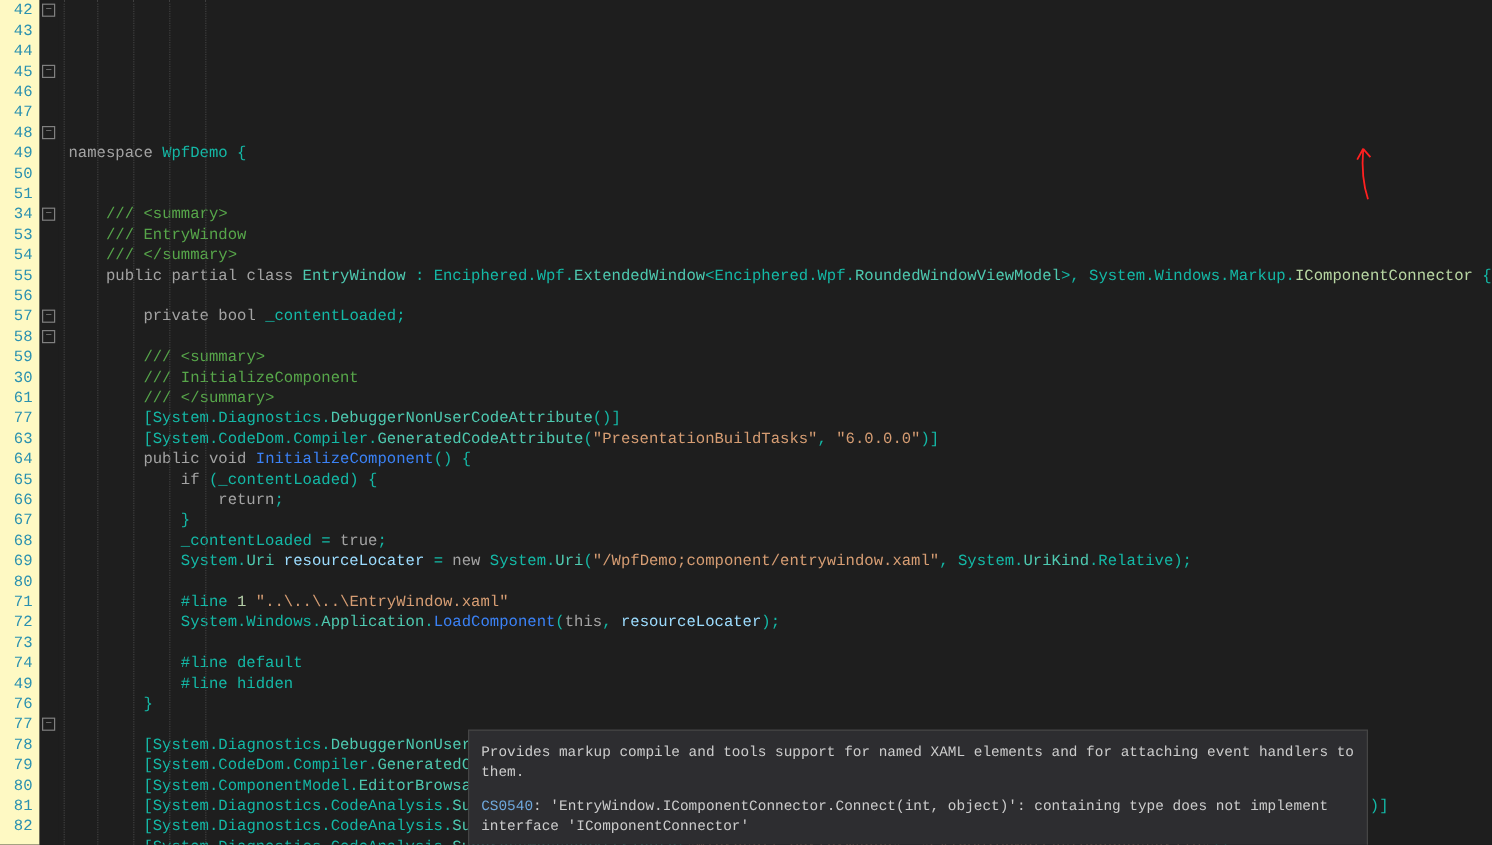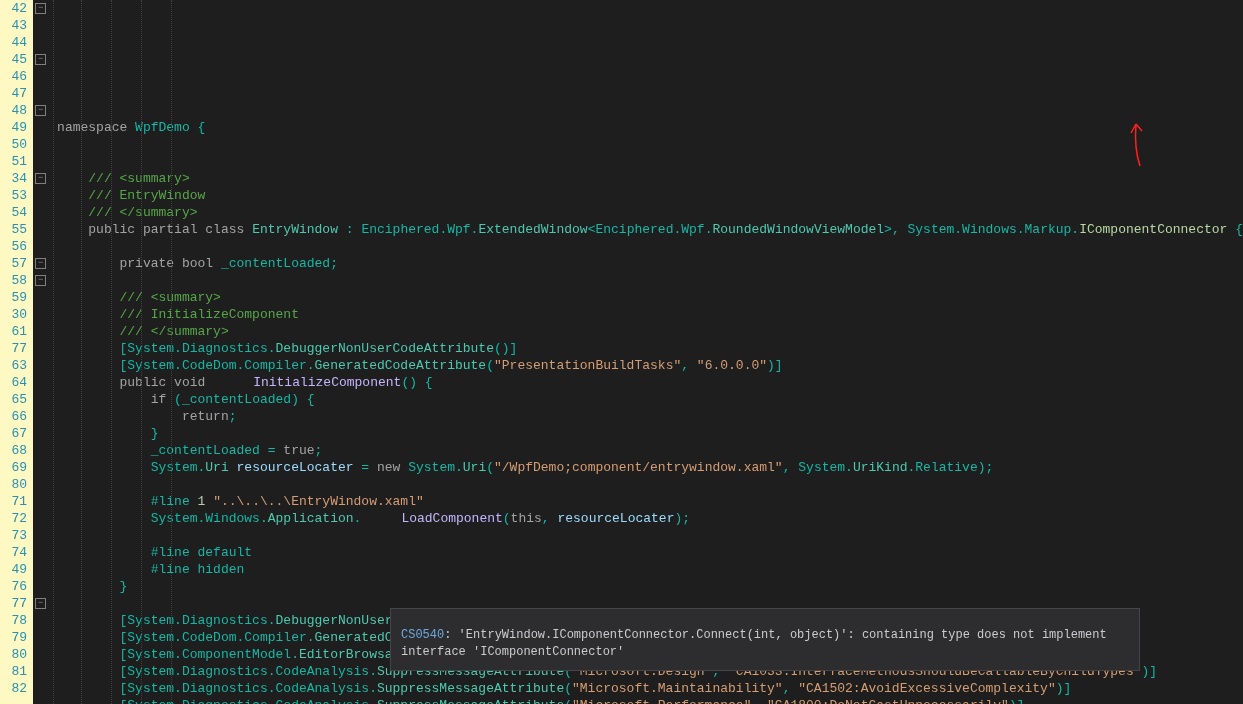--- a/index.html
+++ b/index.html
@@ -59,21 +59,21 @@
   border-left: 1px dotted #404040;
 }
 .g1 { left: 4px; }
 .g2 { left: 32px; }
 .g3 { left: 62px; }
 .g4 { left: 92px; }
 .g5 { left: 122px; }
 .kw { color: #a3a3a3; text-align: right; }
 .type { color: #4ec9b0; }
 .iface { color: #b8d7a3; }
-.method { color: #c4b5fd; margin-left: 40px; }
+.method { color: #3b82f6; }
 .str { color: #d69d73; }
 .cmt { color: #57a64a; }
 .nm { color: #b5cea8; }
 .param { color: #9cdcfe; }
 .pln { color: #14b8a6; }
 .tooltip {
   position: absolute;
   left: 390px;
   top: 608px;
   width: 750px;
@@ -164,16 +164,17 @@
     <div class="guide g5"></div>
   <div class="line-row"><span class="kw">namespace</span> <span class="pln">WpfDemo {</span></div><div class="line-row"></div><div class="line-row"></div><div class="line-row">    <span class="cmt">/// &lt;summary&gt;</span></div><div class="line-row">    <span class="cmt">/// EntryWindow</span></div><div class="line-row">    <span class="cmt">/// &lt;/summary&gt;</span></div><div class="line-row">    <span class="kw">public partial class</span> <span class="type">EntryWindow</span><span class="pln"> : </span><span class="pln">Enciphered.Wpf.</span><span class="type">ExtendedWindow</span><span class="pln">&lt;</span><span class="pln">Enciphered.Wpf.</span><span class="type">RoundedWindowViewModel</span><span class="pln">&gt;, System.Windows.Markup.</span><span class="iface">IComponentConnector</span><span class="pln"> {</span></div><div class="line-row"></div><div class="line-row">        <span class="kw">private bool</span> <span class="pln">_contentLoaded;</span></div><div class="line-row"></div><div class="line-row">        <span class="cmt">/// &lt;summary&gt;</span></div><div class="line-row">        <span class="cmt">/// InitializeComponent</span></div><div class="line-row">        <span class="cmt">/// &lt;/summary&gt;</span></div><div class="line-row">        <span class="pln">[System.Diagnostics.</span><span class="type">DebuggerNonUserCodeAttribute</span><span class="pln">()]</span></div><div class="line-row">        <span class="pln">[System.CodeDom.Compiler.</span><span class="type">GeneratedCodeAttribute</span><span class="pln">(</span><span class="str">"PresentationBuildTasks"</span><span class="pln">, </span><span class="str">"6.0.0.0"</span><span class="pln">)]</span></div><div class="line-row">        <span class="kw">public void</span> <span class="method">InitializeComponent</span><span class="pln">() {</span></div><div class="line-row">            <span class="kw">if</span><span class="pln"> (_contentLoaded) {</span></div><div class="line-row">                <span class="kw">return</span><span class="pln">;</span></div><div class="line-row">            <span class="pln">}</span></div><div class="line-row">            <span class="pln">_contentLoaded = </span><span class="kw">true</span><span class="pln">;</span></div><div class="line-row">            <span class="pln">System.</span><span class="type">Uri</span> <span class="param">resourceLocater</span><span class="pln"> = </span><span class="kw">new</span> <span class="pln">System.</span><span class="type">Uri</span><span class="pln">(</span><span class="str">"/WpfDemo;component/entrywindow.xaml"</span><span class="pln">, System.</span><span class="type">UriKind</span><span class="pln">.Relative);</span></div><div class="line-row"></div><div class="line-row">            <span class="pln">#line </span><span class="nm">1</span> <span class="str">"..\..\..\EntryWindow.xaml"</span></div><div class="line-row">            <span class="pln">System.Windows.</span><span class="type">Application</span><span class="pln">.</span><span class="method">LoadComponent</span><span class="pln">(</span><span class="kw">this</span><span class="pln">, </span><span class="param">resourceLocater</span><span class="pln">);</span></div><div class="line-row"></div><div class="line-row">            <span class="pln">#line default</span></div><div class="line-row">            <span class="pln">#line hidden</span></div><div class="line-row">        <span class="pln">}</span></div><div class="line-row"></div><div class="line-row">        <span class="pln">[System.Diagnostics.</span><span class="type">DebuggerNonUserCodeAttribute</span><span class="pln">()]</span></div><div class="line-row">        <span class="pln">[System.CodeDom.Compiler.</span><span class="type">GeneratedCodeAttribute</span><span class="pln">(</span><span class="str">"PresentationBuildTasks"</span><span class="pln">, </span><span class="str">"6.0.0.0"</span><span class="pln">)]</span></div><div class="line-row">        <span class="pln">[System.ComponentModel.</span><span class="type">EditorBrowsableAttribute</span><span class="pln">(System.ComponentModel.</span><span class="type">EditorBrowsableState</span><span class="pln">.Never)]</span></div><div class="line-row">        <span class="pln">[System.Diagnostics.CodeAnalysis.</span><span class="type">SuppressMessageAttribute</span><span class="pln">(</span><span class="str">"Microsoft.Design"</span><span class="pln">, </span><span class="str">"CA1033:InterfaceMethodsShouldBeCallableByChildTypes"</span><span class="pln">)]</span></div><div class="line-row">        <span class="pln">[System.Diagnostics.CodeAnalysis.</span><span class="type">SuppressMessageAttribute</span><span class="pln">(</span><span class="str">"Microsoft.Maintainability"</span><span class="pln">, </span><span class="str">"CA1502:AvoidExcessiveComplexity"</span><span class="pln">)]</span></div><div class="line-row">        <span class="pln">[System.Diagnostics.CodeAnalysis.</span><span class="type">SuppressMessageAttribute</span><span class="pln">(</span><span class="str">"Microsoft.Performance"</span><span class="pln">, </span><span class="str">"CA1800:DoNotCastUnnecessarily"</span><span class="pln">)]</span></div></div>
 </div>
 
 <svg class="arrow" viewBox="0 0 30 50">
   <path d="M 18 48 Q 12 30 14 6" stroke="#ff2020" stroke-width="1.5" fill="none"></path>
   <path d="M 14 6 L 9 15 M 14 6 L 20 13" stroke="#ff2020" stroke-width="1.5" fill="none"></path>
 </svg>
 
 <div class="tooltip">
+  <div style="margin-top:2px;">Provides markup compile and tools support for named XAML elements and for attaching event handlers to them.</div>
   <div style="margin-top:10px;">
     <span class="tt-err">CS0540</span><span>: 'EntryWindow.IComponentConnector.Connect(int, object)': containing type does not implement interface 'IComponentConnector'</span>
   </div>
 </div>
 
 </body></html>

